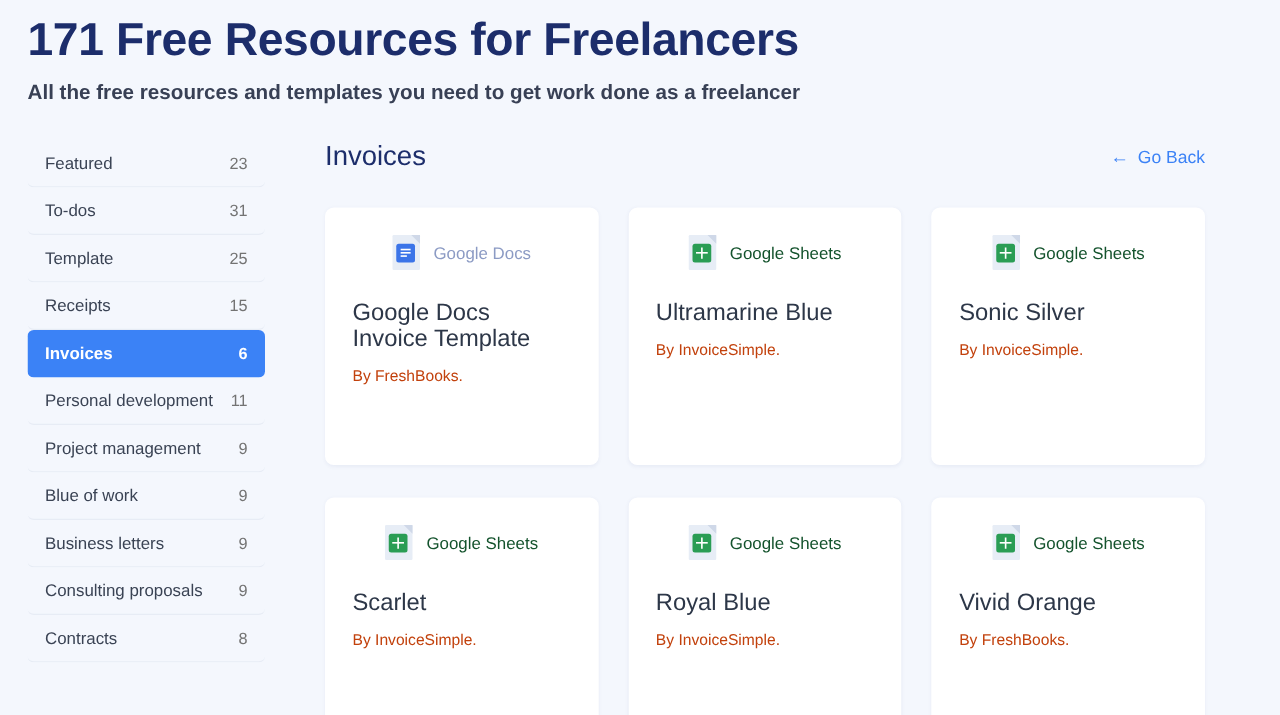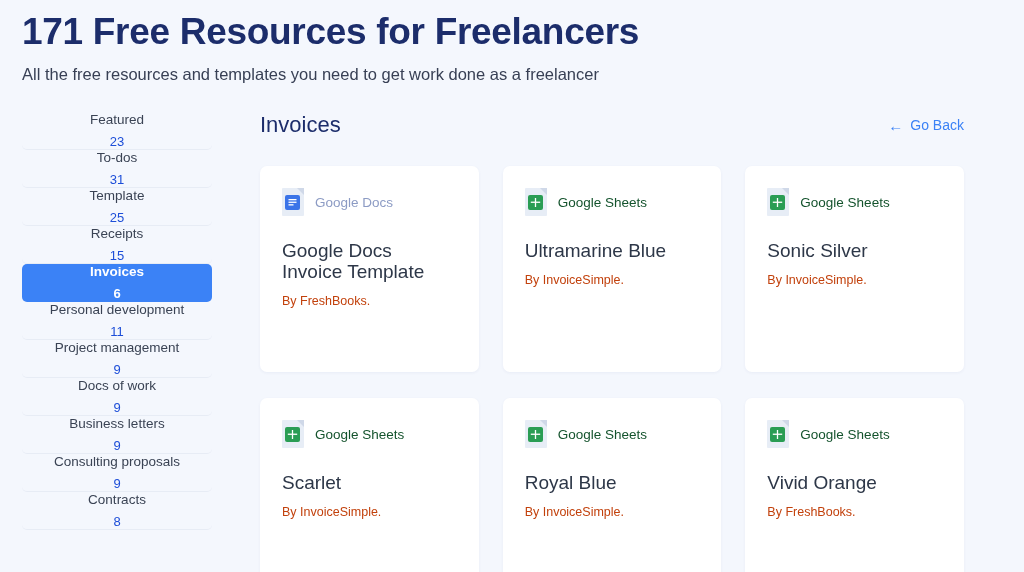--- a/index.html
+++ b/index.html
@@ -32,21 +32,21 @@
     color: #1c2d6b;
     letter-spacing: -0.3px;
     margin: 0;
     font-family: "Liberation Sans", sans-serif;
   }
   .page-subtitle {
     font-size: 16.5px;
     line-height: 24px;
     color: #384055;
     margin: 8px 12px 0 0;
-    font-weight: 400;
+    font-weight: 700;
   }
 
   
   .body-wrap {
     display: flex;
     align-items: flex-start;
     padding: 26px 0 0 0;
   }
 
   
@@ -59,34 +59,33 @@
   .side-item {
     display: flex;
     align-items: center;
     justify-content: space-between;
     height: 38px;
     padding: 0 14px;
     box-sizing: border-box;
     border-bottom: 1px solid #e7ecf5;
     border-radius: 5px;
     cursor: pointer;
-    flex-direction: column;
   }
   .side-item.active {
     background: #3b82f6;
     border-bottom-color: transparent;
   }
   .side-label {
     font-size: 13.5px;
     color: #3a4354;
     white-space: nowrap;
   }
   .side-count {
     font-size: 13px;
-    color: #1d4ed8;
+    color: #737373;
   }
   .side-item.active .side-label,
   .side-item.active .side-count {
     color: #ffffff;
     font-weight: 600;
   }
 
   
   .content {
     flex: 1;
@@ -137,20 +136,21 @@
     box-sizing: border-box;
     box-shadow: 0 1px 3px rgba(80,100,160,0.07);
     cursor: pointer;
     overflow: hidden;
   }
   .card-source {
     display: flex;
     align-items: center;
     gap: 11px;
     margin-bottom: 24px;
+    justify-content: center;
   }
   .src-label {
     font-size: 13.5px;
   }
   .src-label.docs { color: #8c9bc4; }
   .src-label.sheets { color: #14532d; }
 
   
   .file-icon {
     position: relative;
@@ -236,21 +236,21 @@
         </div>
         <div class="side-item">
           <span class="side-label">Personal development</span>
           <span class="side-count">11</span>
         </div>
         <div class="side-item">
           <span class="side-label">Project management</span>
           <span class="side-count">9</span>
         </div>
         <div class="side-item">
-          <span class="side-label">Docs of work</span>
+          <span class="side-label">Blue of work</span>
           <span class="side-count">9</span>
         </div>
         <div class="side-item">
           <span class="side-label">Business letters</span>
           <span class="side-count">9</span>
         </div>
         <div class="side-item">
           <span class="side-label">Consulting proposals</span>
           <span class="side-count">9</span>
         </div>

